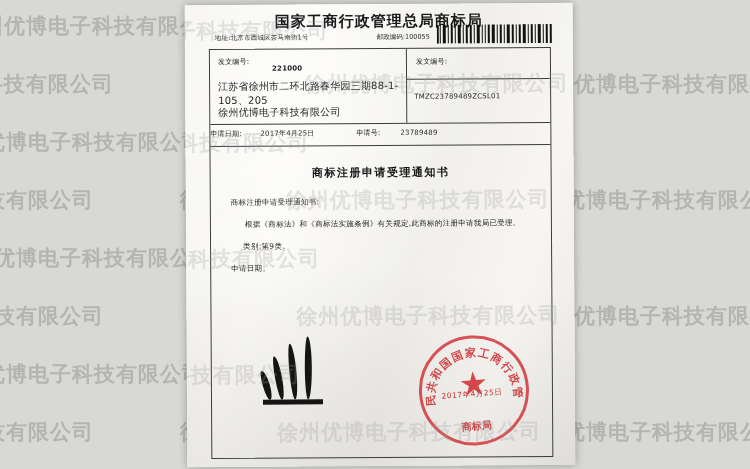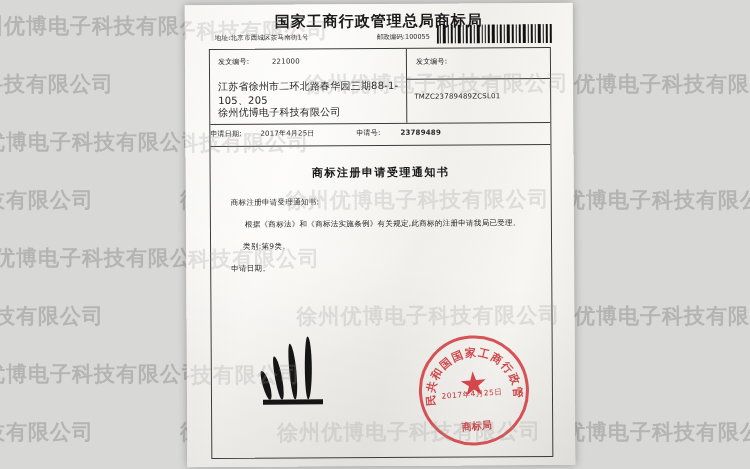--- a/index.html
+++ b/index.html
@@ -330,31 +330,31 @@
 
         <div class="row-div" style="top:74px;"></div>
         <div class="row-div" style="top:96px;"></div>
 
         <div class="col-div" style="left:196px; top:0; height:74px;"></div>
 
         <div class="col-div" style="left:196px; top:0; height:0;"></div>
         <div style="position:absolute;left:196px;top:30px;width:144px;height:0;border-top:1px solid #3c3c3c;"></div>
 
         <div class="cell" style="left:8px; top:8px;">发文编号:</div>
-        <div class="cell" style="left:62px; top:8px;">221000</div>
+        <div class="cell" style="left:62px; top:15px;font-weight:bold;">221000</div>
         <div class="cell small" style="left:8px; top:30px; width:184px;">江苏省徐州市二环北路春华园三期88-1-105、205</div>
         <div class="cell small" style="left:8px; top:56px; width:184px;">徐州优博电子科技有限公司</div>
 
         <div class="cell" style="left:206px; top:9px;">发文编号:</div>
         <div class="cell" style="left:204px; top:44px;">TMZC23789489ZCSL01</div>
 
         <div class="cell" style="left:0; top:80px;">申请日期:</div>
         <div class="cell" style="left:50px; top:80px;">2017年4月25日</div>
         <div class="cell" style="left:146px; top:80px;">申请号:</div>
-        <div class="cell" style="left:190px; top:80px;font-weight:bold;">23789489</div>
+        <div class="cell" style="left:190px; top:80px;">23789489</div>
 
         <div class="doc-sub" style="top:116px;">商标注册申请受理通知书</div>
 
         <div class="body-line" style="left:20px; top:148px;">商标注册申请受理通知书:</div>
         <div class="body-line" style="left:34px; top:170px;">根据《商标法》和《商标法实施条例》有关规定,此商标的注册申请我局已受理。</div>
         <div class="body-line" style="left:32px; top:192px;">类别:第9类。</div>
         <div class="body-line" style="left:20px; top:214px;">申请日期。</div>
       </div>
 
       <div class="logo">

